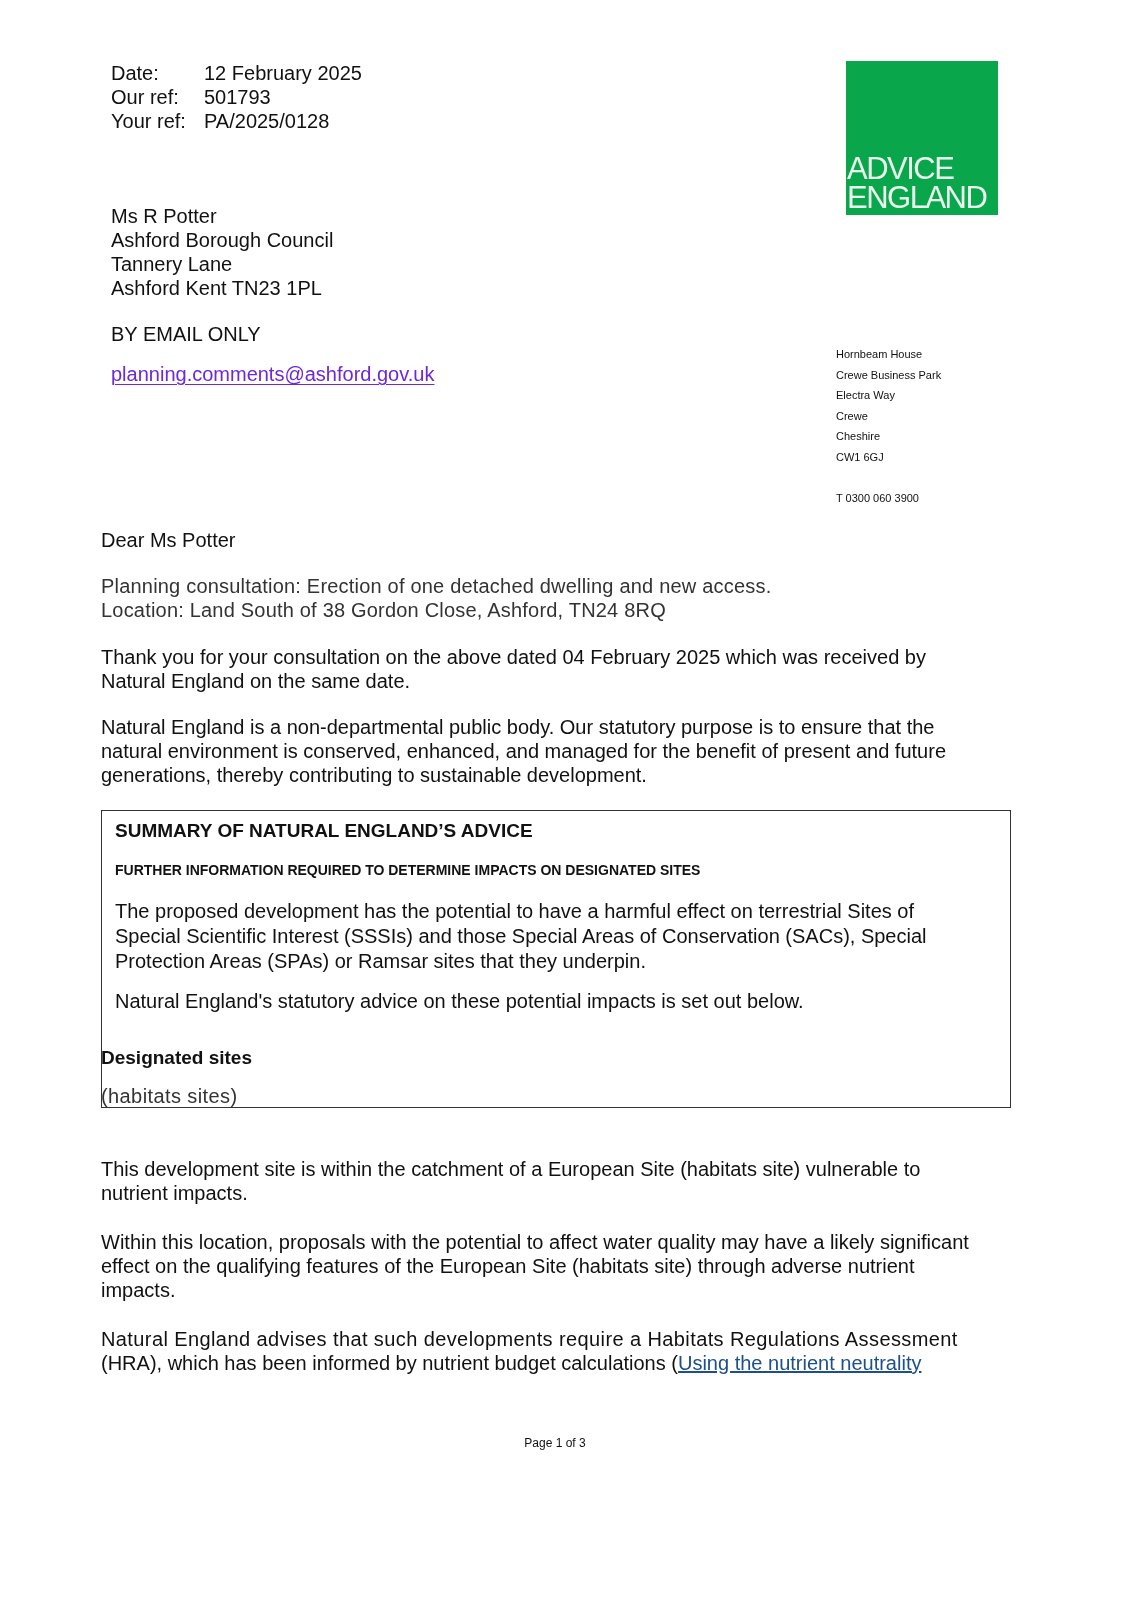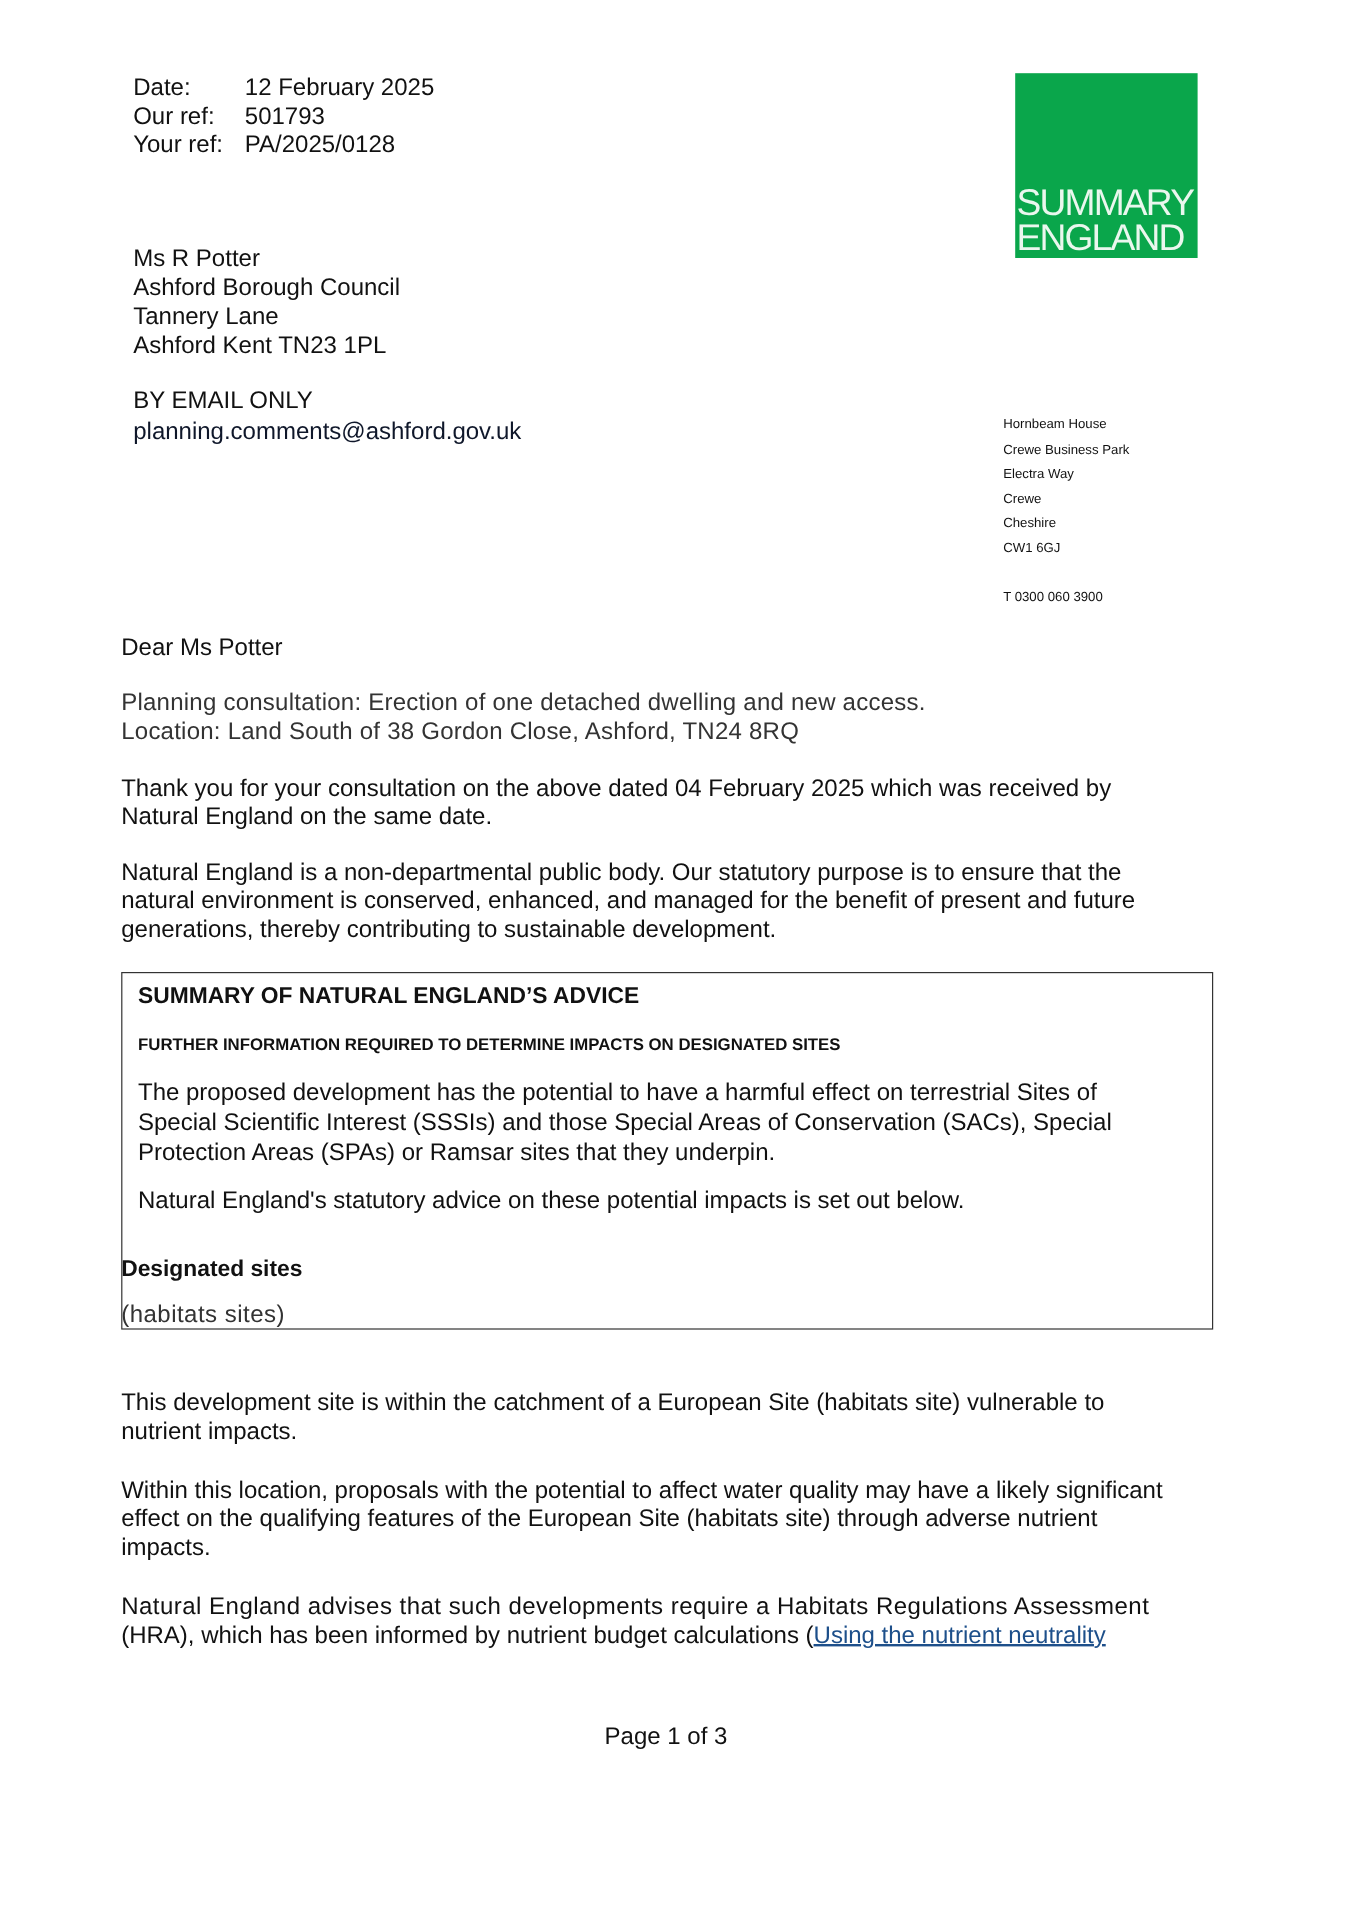--- a/index.html
+++ b/index.html
@@ -16,37 +16,37 @@
   
   #logo { left: 846px; top: 61px; width: 152px; height: 154px; background: #0aa64b; }
   #logo .wm { position: absolute; left: 1px; right: 0; bottom: 3px; color: #eaf7ee;
               font-size: 31px; line-height: 29px; letter-spacing: -1.5px;
               font-family: "Liberation Sans", sans-serif; text-align: left; }
 
   
   #recipient { left: 111px; top: 204px; }
   #recipient div { height: 24px; }
   #byemail { left: 111px; top: 322px; }
-  #email { left: 111px; top: 348px; color: #0f172a; 
+  #email { left: 111px; top: 362px; color: #6d28d9; text-decoration: underline;
            text-decoration-thickness: 1px; text-underline-offset: 3px; cursor: pointer; }
 
   
   #sender { left: 836px; top: 344px; font-size: 11px; line-height: 20.6px; }
 
   
   .para { left: 101px; width: 920px; }
   .link { color: #1d4f8a; text-decoration: underline; cursor: pointer; }
 
   #summary { left: 101px; top: 810px; width: 910px; height: 298px;
              border: 1.5px solid #333333; box-sizing: border-box; text-decoration: underline; }
   #summary .in { position: absolute; left: 13px; right: 10px; }
   .bold { font-weight: bold; }
   .light { color: #333333; letter-spacing: 0.4px; }
 
-  #pagenum { left: 0; width: 1110px; top: 1436px; text-align: center; font-size: 20px; }
+  #pagenum { left: 0; width: 1110px; top: 1436px; text-align: center; font-size: 12px; }
 </style>
 </head>
 <body>
 
 <div id="refs" class="abs t20">
   <div class="row">
     <span class="lbl">Date:</span>
     <span>12 February 2025</span>
   </div>
   <div class="row">
@@ -54,21 +54,21 @@
     <span>501793</span>
   </div>
   <div class="row">
     <span class="lbl">Your ref:</span>
     <span>PA/2025/0128</span>
   </div>
 </div>
 
 <div id="logo" class="abs">
   <div class="wm">
-    <div>SUMMARY</div>
+    <div>ADVICE</div>
     <div>ENGLAND</div>
   </div>
 </div>
 
 <div id="recipient" class="abs t20">
   <div>Ms R Potter</div>
   <div>Ashford Borough Council</div>
   <div>Tannery Lane</div>
   <div>Ashford Kent TN23 1PL</div>
 </div>

